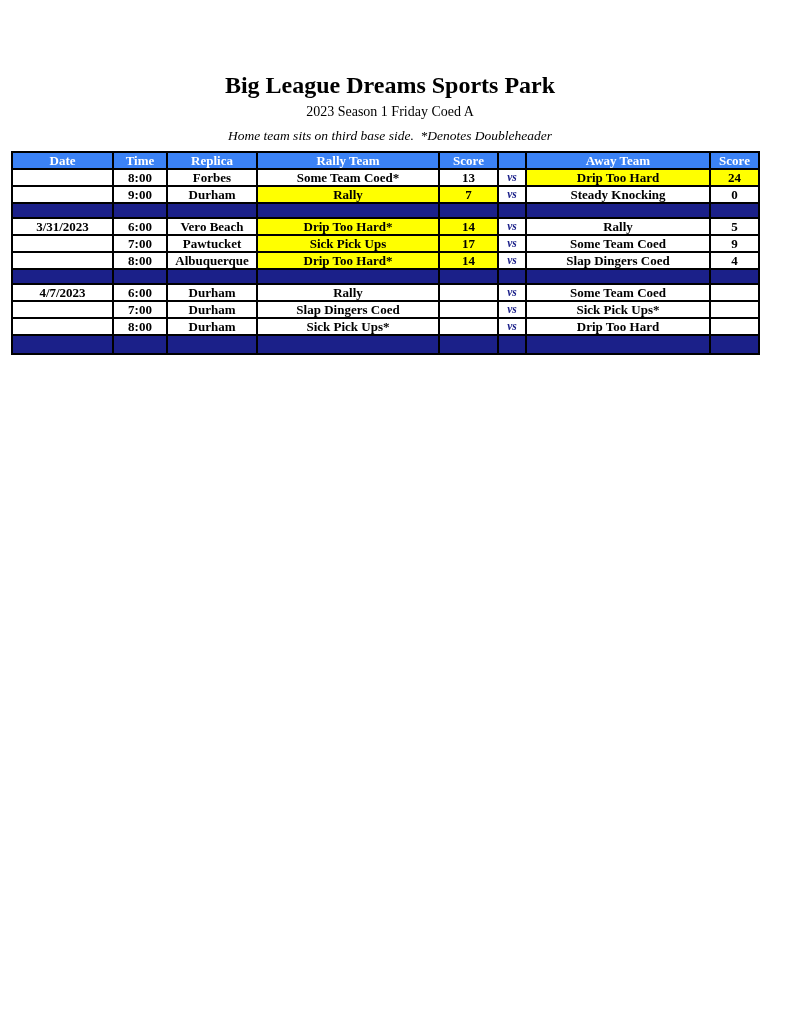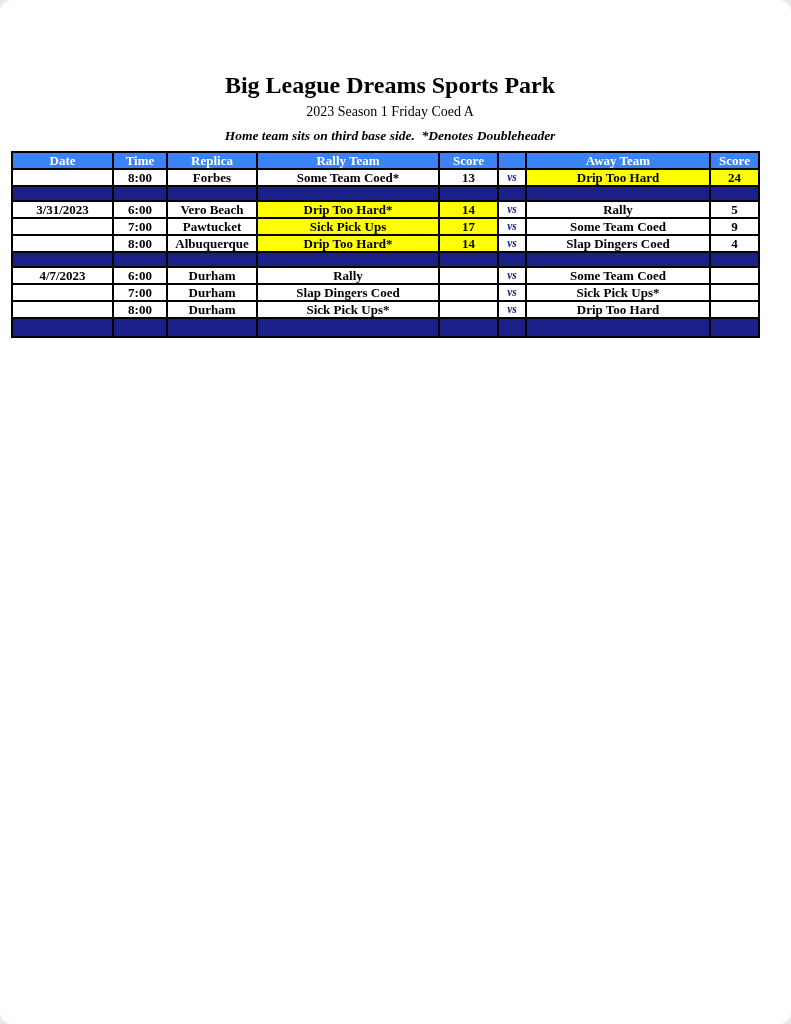--- a/index.html
+++ b/index.html
@@ -3,21 +3,20 @@
 <meta charset="utf-8">
 <style>
   html,body{margin:0;padding:0;background:#e8e8e8;}
   .page{
     position:relative;
     width:791px;height:1024px;
     background:#ffffff;
     font-family:"Liberation Serif","DejaVu Serif",serif;
     overflow:hidden;
     margin:0 auto;
-    border-radius:12px;
   }
   .title{
     margin:73px 0 0 0;
     width:780px;
     text-align:center;
     font-size:24px;
     font-weight:bold;
     color:#000;
     line-height:1.08;
   }
@@ -27,21 +26,21 @@
     text-align:center;
     font-size:14px;
     font-weight:normal;
     color:#000;
   }
   .note{
     margin:8px 0 0 0;
     width:780px;
     text-align:center;
     font-size:13.5px;
-    font-weight:bold;
+    font-weight:normal;
     font-style:italic;
     color:#000;
     white-space:pre;
   }
   table.sched{
     margin:7px 0 0 11px;
     border-collapse:collapse;
     table-layout:fixed;
     width:747px;
   }
@@ -125,20 +124,30 @@
         <tr>
           <td></td>
           <td>8:00</td>
           <td>Forbes</td>
           <td>Some Team Coed*</td>
           <td>13</td>
           <td class="vs">vs</td>
           <td class="hl">Drip Too Hard</td>
           <td class="hl">24</td>
         </tr>
+        <tr>
+          <td></td>
+          <td>9:00</td>
+          <td>Durham</td>
+          <td class="hl">Rally</td>
+          <td class="hl">7</td>
+          <td class="vs">vs</td>
+          <td>Steady Knocking</td>
+          <td>0</td>
+        </tr>
         <tr class="sep">
           <td></td>
           <td></td>
           <td></td>
           <td></td>
           <td></td>
           <td></td>
           <td></td>
           <td></td>
         </tr>

